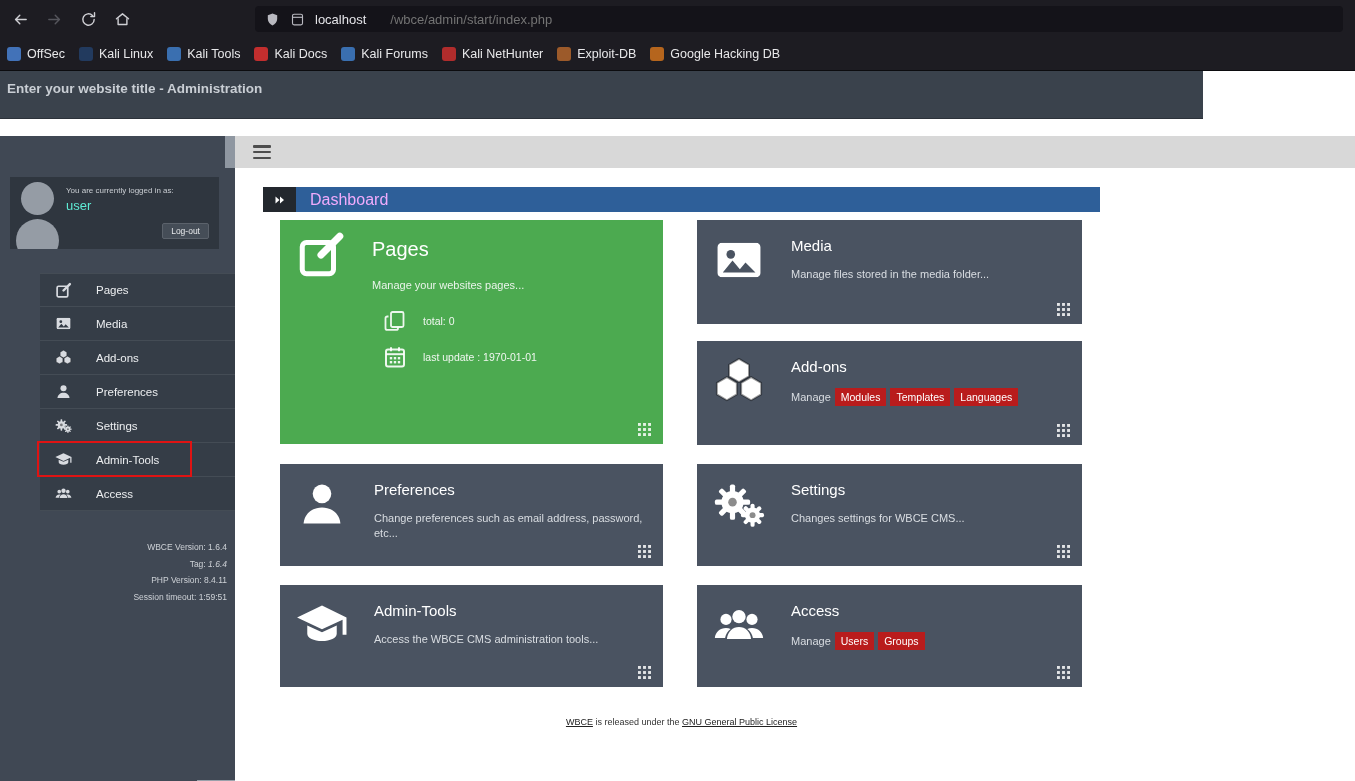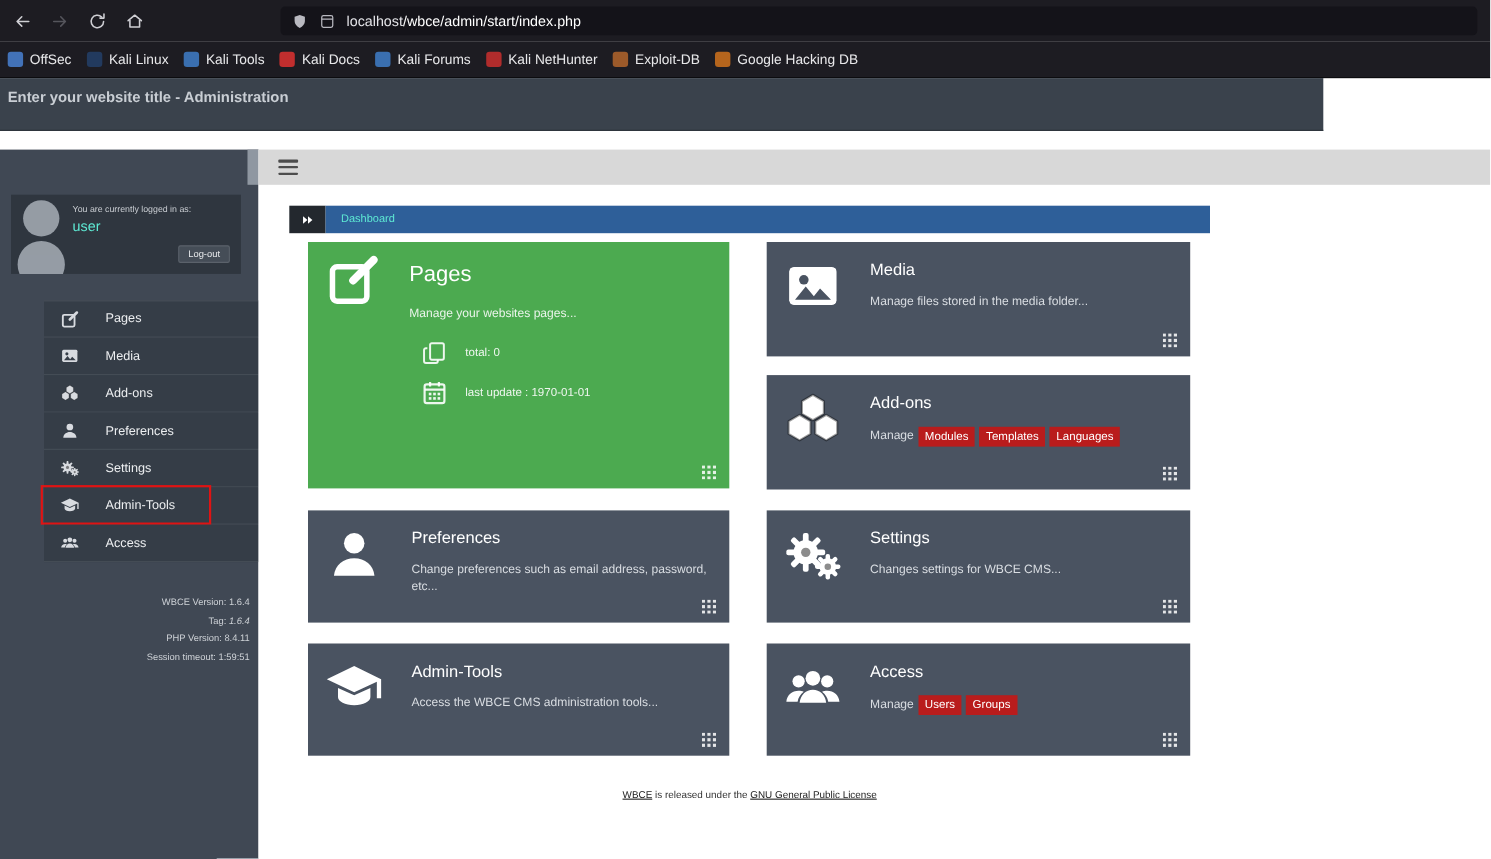--- a/index.html
+++ b/index.html
@@ -9,21 +9,21 @@
 
   
   .browser-bar { position:absolute; left:0; top:0; width:1355px; height:38px; background:#1d1c22; display:flex; align-items:center; }
   .nav-btn { width:28px; height:28px; display:flex; align-items:center; justify-content:center; color:#cfcfd4; border-radius:4px; margin-left:6px; }
   .nav-btn svg { width:17px; height:17px; }
   .nav-btn.disabled { color:#55555c; }
   .url-field { position:absolute; left:255px; top:6px; width:1088px; height:26px; background:#141319; border-radius:4px; display:flex; align-items:center; color:#b9b9c0; }
   .url-field svg { width:15px; height:15px; margin-left:10px; flex:0 0 auto; }
   .url-text { margin-left:10px; font-size:13px; white-space:nowrap; }
   .url-host { color:#e4e4e8; }
-  .url-path { color:#ffffff; }
+  .url-path { color:#737373;padding-left:24px; }
 
   .bookmarks-bar { position:absolute; left:0; top:38px; width:1355px; height:33px; background:#1d1c22; display:flex; align-items:center; padding-left:0; border-bottom:1px solid #0c0c0f; }
   .bookmark { display:flex; align-items:center; height:24px; padding:0 7px; border-radius:3px; }
   .favicon { width:14px; height:14px; border-radius:3px; flex:0 0 auto; }
   .bm-label { margin-left:6px; font-size:12.5px; color:#e8e8ea; white-space:nowrap; }
 
   
   .site-titlebar { position:absolute; left:0; top:71px; width:1203px; height:48px; background:#3a424c; border-bottom:1px solid #2c323a; }
   .site-title { position:absolute; left:7px; top:10px; font-size:13.5px; font-weight:bold; color:#c9ced4; }
 
@@ -55,21 +55,21 @@
   
   .main { position:absolute; left:235px; top:0; width:1120px; height:662px; background:#ffffff; }
   .collapse-bar { position:absolute; left:0; top:0; width:1120px; height:32px; background:#d8d8d8; }
   .hamburger { position:absolute; left:18px; top:9px; width:18px; height:14px; display:flex; flex-direction:column; justify-content:space-between; }
   .hamburger span { display:block; height:2.5px; background:#4d4d4d; border-radius:1px; }
 
   .breadcrumb { position:absolute; left:28px; top:51px; width:837px; height:25px; display:flex; }
   .bc-icon-box { width:33px; height:25px; background:#23282e; display:flex; align-items:center; justify-content:center; color:#fff; flex:0 0 auto; }
   .bc-icon-box svg { width:12px; height:12px; }
   .bc-bar { flex:1; background:#2e5f99; display:flex; align-items:center; }
-  .bc-label { margin-left:14px; font-size:10px; color:#5eead4; }
+  .bc-label { margin-left:14px; font-size:16px; color:#f0abfc; }
 
   
   .card { position:absolute; color:#fff; }
   .card-dark { background:#4a5361; }
   .c-pages    { left:45px;  top:84px;  width:383px; height:224px; }
   .c-media    { left:462px; top:84px;  width:385px; height:104px; }
   .c-addons   { left:462px; top:205px; width:385px; height:104px; }
   .c-prefs    { left:45px;  top:328px; width:383px; height:102px; }
   .c-settings { left:462px; top:328px; width:385px; height:102px; }
   .c-admin    { left:45px;  top:449px; width:383px; height:102px; }

